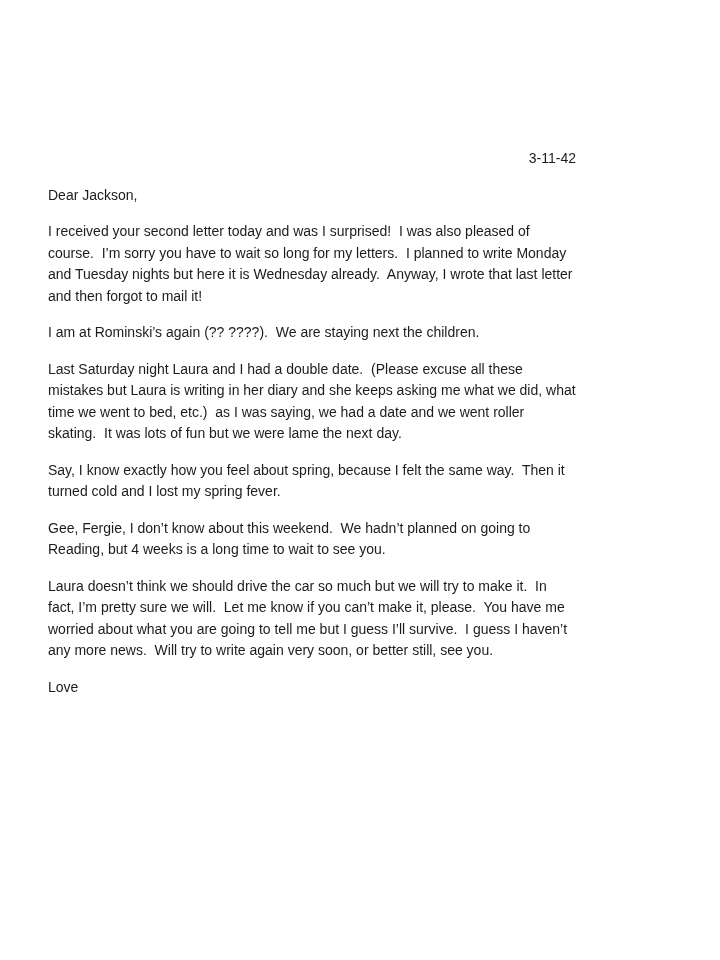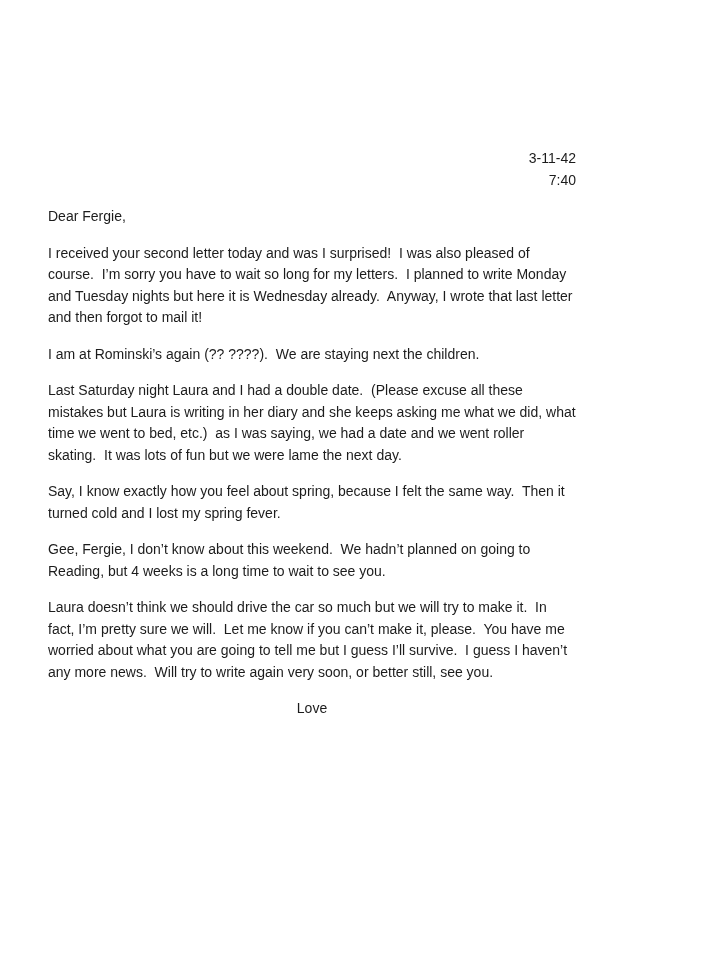--- a/index.html
+++ b/index.html
@@ -25,33 +25,32 @@
     white-space: pre-wrap;
   }
   .date-block {
     text-align: right;
     margin: 0 0 15px 0;
   }
   .date-block div {
     white-space: pre-wrap;
   }
   .centered {
-    text-align: center;
+    text-align: left;
   }
 </style>
 </head>
 <body>
 
 <div class="page">
   <div class="date-block">
     <div>3-11-42</div>
-    <div>7:40</div>
   </div>
 
-  <p class="para">Dear Fergie,</p>
+  <p class="para">Dear Jackson,</p>
 
   <p class="para">I received your second letter today and was I surprised!  I was also pleased of course.  I’m sorry you have to wait so long for my letters.  I planned to write Monday and Tuesday nights but here it is Wednesday already.  Anyway, I wrote that last letter and then forgot to mail it!</p>
   <p class="para">I am at Rominski’s again (?? ????).  We are staying next the children.</p>
   <p class="para">Last Saturday night Laura and I had a double date.  (Please excuse all these mistakes but Laura is writing in her diary and she keeps asking me what we did, what time we went to bed, etc.)  as I was saying, we had a date and we went roller skating.  It was lots of fun but we were lame the next day.</p>
   <p class="para">Say, I know exactly how you feel about spring, because I felt the same way.  Then it turned cold and I lost my spring fever.</p>
   <p class="para">Gee, Fergie, I don’t know about this weekend.  We hadn’t planned on going to Reading, but 4 weeks is a long time to wait to see you.</p>
   <p class="para">Laura doesn’t think we should drive the car so much but we will try to make it.  In fact, I’m pretty sure we will.  Let me know if you can’t make it, please.  You have me worried about what you are going to tell me but I guess I’ll survive.  I guess I haven’t any more news.  Will try to write again very soon, or better still, see you.</p>
 
   <p class="para centered">Love</p>
 </div>

